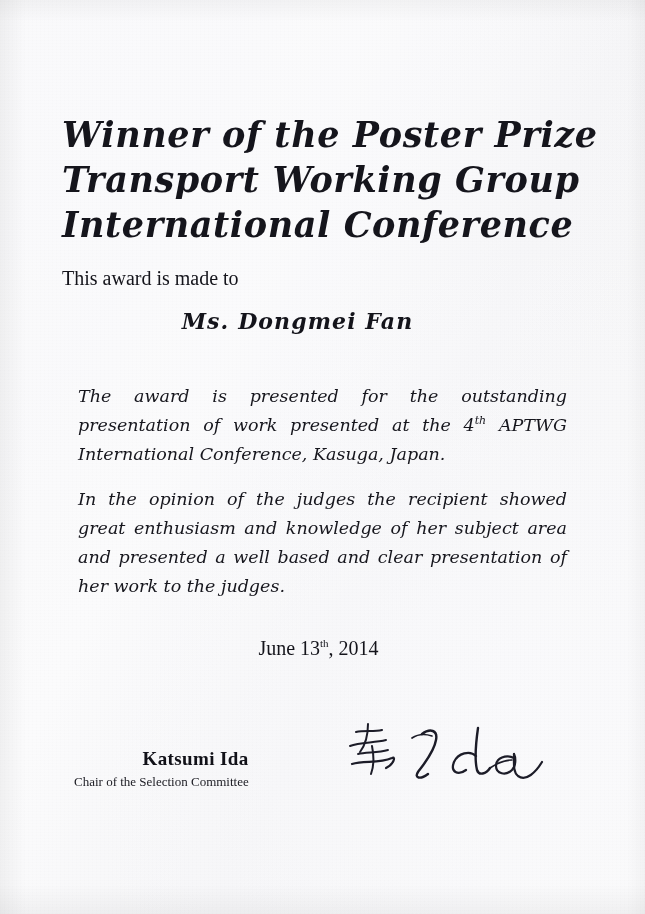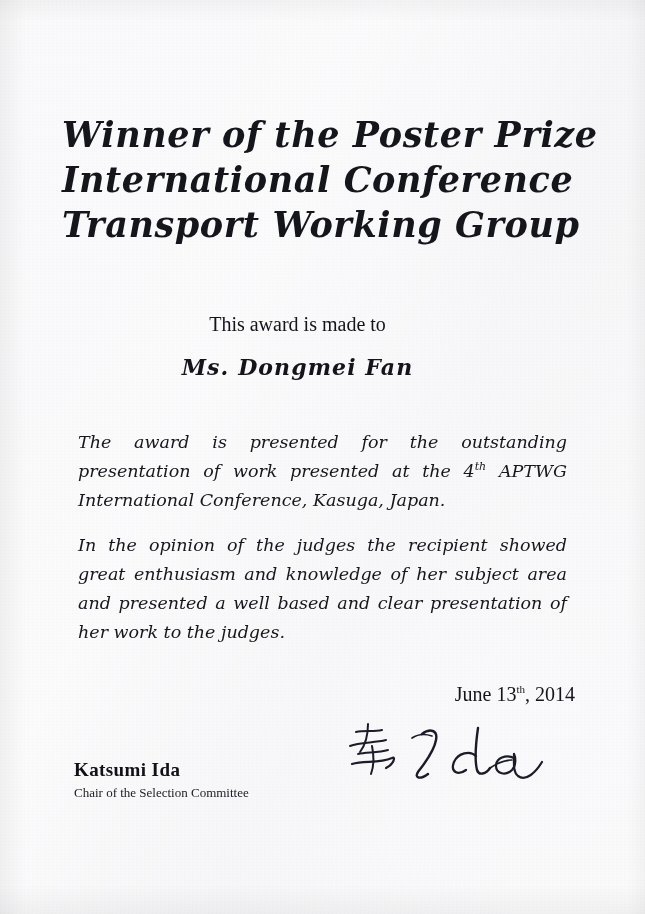--- a/index.html
+++ b/index.html
@@ -73,22 +73,21 @@
     font-style: italic;
     font-weight: 700;
     font-size: 35px;
     line-height: 45px;
     letter-spacing: 0.6px;
     color: #15151c;
     white-space: nowrap;
   }
 
   .award-made-to {
-    margin-top: 66px;
-    text-align: center;
+    margin-top: 20px;
     font-family: "Liberation Serif", serif;
     font-size: 20px;
     color: #14141b;
     padding-right: 50px;
   }
 
   .recipient {
     margin-top: 18px;
     text-align: center;
     font-family: "DejaVu Serif", "Liberation Serif", serif;
@@ -117,40 +116,40 @@
     text-align-last: left;
   }
   sup.ord {
     font-size: 11px;
     vertical-align: super;
     line-height: 0;
   }
 
   .date-line {
     margin-top: 36px;
-    text-align: right;
+    text-align: center;
     font-family: "Liberation Serif", serif;
     font-size: 20px;
     color: #14141b;
     padding-right: 8px;
   }
 
   .signature-area {
     position: absolute;
     left: 0;
     right: 0;
     bottom: 112px;
     z-index: 4;
     height: 120px;
   }
   .signer {
     position: absolute;
     left: 74px;
-    bottom: 1px;
-    text-align: left;
+    bottom: 12px;
+    text-align: right;
   }
   .signer-name {
     font-family: "Liberation Serif", serif;
     font-weight: 700;
     font-size: 19px;
     letter-spacing: 0.4px;
     color: #111118;
     padding-bottom: 3px;
   }
   .signer-role {
@@ -179,22 +178,22 @@
   <div class="grain"></div>
   <div class="shade-left"></div>
   <div class="shade-top"></div>
   <div class="shade-right"></div>
   <div class="shade-bottom"></div>
 
   <div class="content">
 
     <div class="title-block">
       <div class="title-line">Winner of the Poster Prize</div>
+      <div class="title-line">Transport Working Group</div>
       <div class="title-line">International Conference</div>
-      <div class="title-line">Transport Working Group</div>
     </div>
 
     <div class="award-made-to">This award is made to</div>
 
     <div class="recipient">Ms. Dongmei Fan</div>
 
     <div class="body-block">
       <p class="tight"><span>The award is presented for the outstanding presentation of work presented at the 4</span><sup class="ord">th</sup><span> APTWG International Conference, Kasuga, Japan.</span></p>
       <p class="tight">In the opinion of the judges the recipient showed great enthusiasm and knowledge of her subject area and presented a well based and clear presentation of her work to the judges.</p>
     </div>

